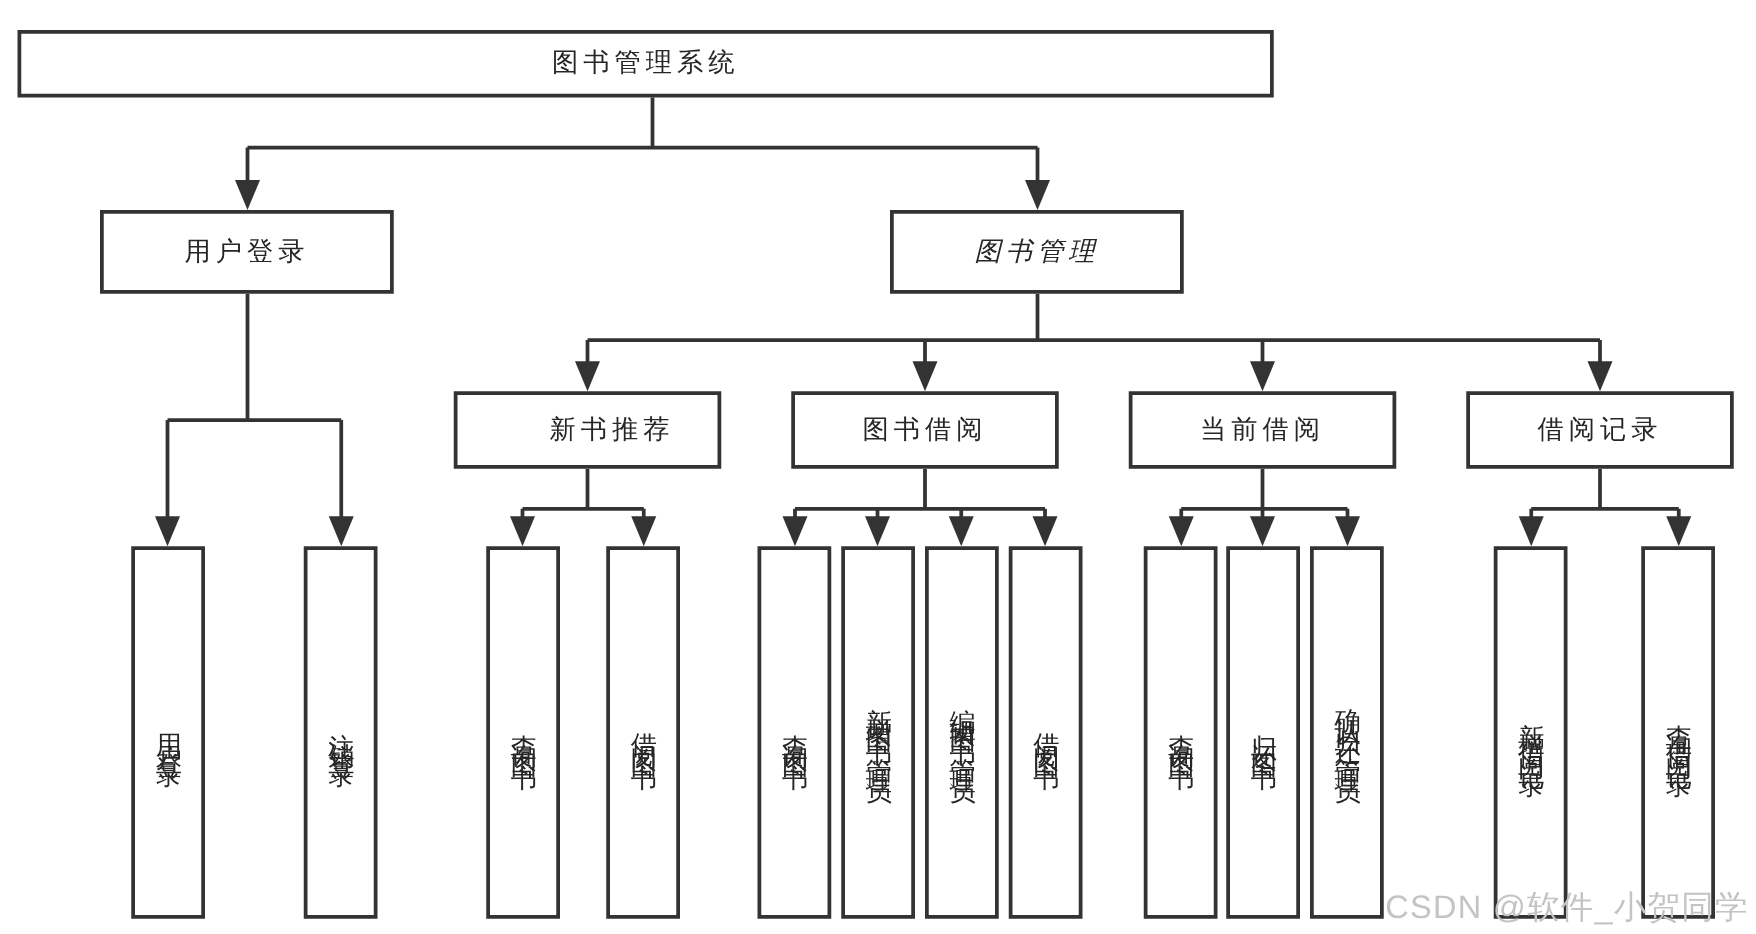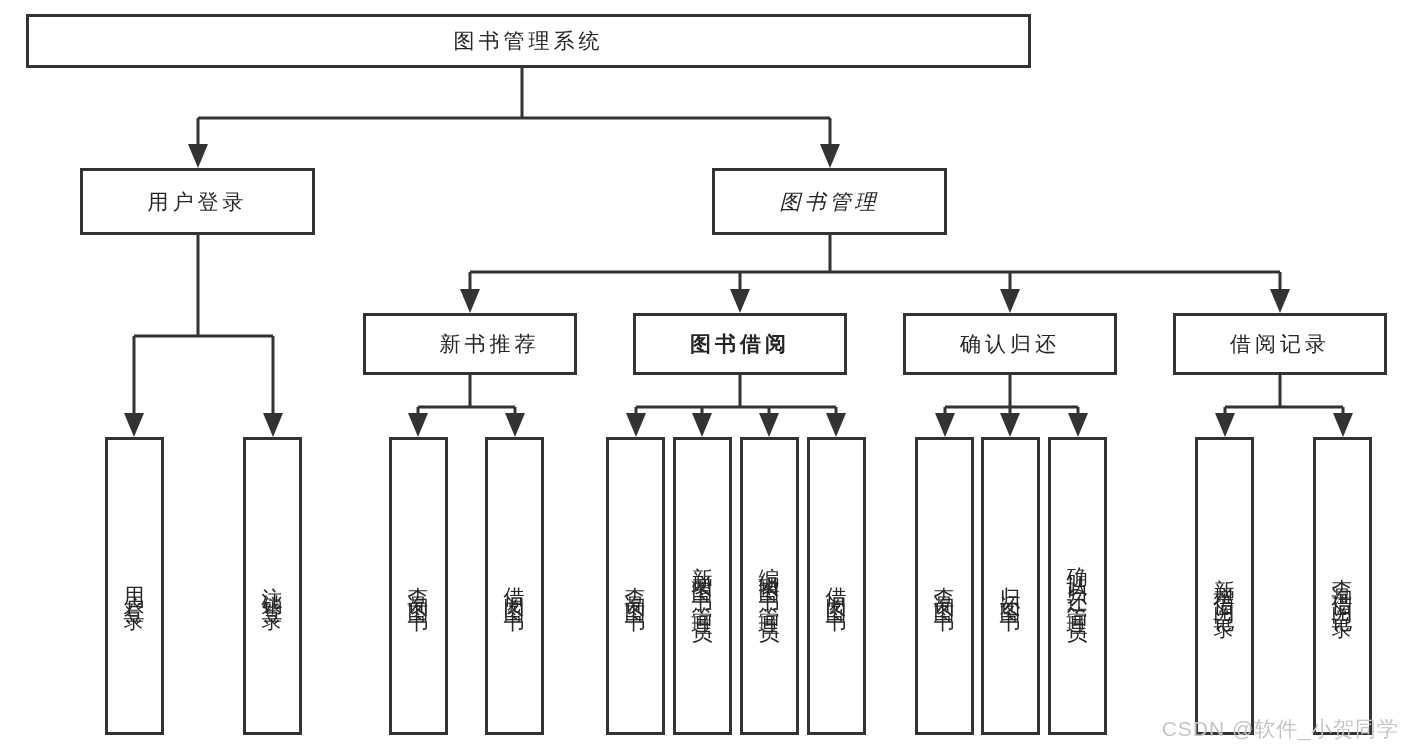--- a/index.html
+++ b/index.html
@@ -27,21 +27,21 @@
     display:flex;align-items:center;justify-content:center;
     font-size:21px;letter-spacing:4px;color:var(--text);
     white-space:nowrap;line-height:1.2;
   }
   .vbox{
     writing-mode:vertical-rl;text-orientation:mixed;
     letter-spacing:8px;line-height:1;white-space:nowrap;
   }
   .watermark{
     position:absolute;right:6px;bottom:4px;
-    font-size:21px;letter-spacing:1px;
+    font-size:26px;letter-spacing:1px;
     color:var(--watermark);
   }
 </style>
 </head>
 <body>
 
 <div id="canvas">
 
   <svg id="edges" viewBox="0 0 1405 747" xmlns="http://www.w3.org/2000/svg" aria-hidden="true">
 
@@ -86,28 +86,28 @@
       <path class="arrowhead" d="M1068 413 L1088 413 L1078 437 Z"></path>
     </g>
 
     <g>
       <path class="edge" d="M1280 375 V407 M1225 407 H1343 M1225 407 V417 M1343 407 V417"></path>
       <path class="arrowhead" d="M1215 413 L1235 413 L1225 437 Z"></path>
       <path class="arrowhead" d="M1333 413 L1353 413 L1343 437 Z"></path>
     </g>
   </svg>
 
-  <div class="box" style="left:14px;top:14px;width:1005px;height:54px;margin-left:12px;">图书管理系统</div>
+  <div class="box" style="left:14px;top:24px;width:1005px;height:54px;">图书管理系统</div>
 
   <div class="box" style="left:80px;top:168px;width:235px;height:67px;">用户登录</div>
   <div class="box" style="left:712px;top:168px;width:235px;height:67px;font-style:italic;">图书管理</div>
 
   <div class="box" style="left:363px;top:313px;width:214px;height:62px;padding-left:39px;">新书推荐</div>
-  <div class="box" style="left:633px;top:313px;width:214px;height:62px;font-weight:bold;">图书借阅</div>
-  <div class="box" style="left:903px;top:313px;width:214px;height:62px;">确认归还</div>
+  <div class="box" style="left:633px;top:313px;width:214px;height:62px;">图书借阅</div>
+  <div class="box" style="left:903px;top:313px;width:214px;height:62px;">当前借阅</div>
   <div class="box" style="left:1173px;top:313px;width:214px;height:62px;">借阅记录</div>
 
   <div class="box vbox" style="left:105px;top:437px;width:59px;height:298px;">用户登录</div>
   <div class="box vbox" style="left:243px;top:437px;width:59px;height:298px;">注销登录</div>
 
   <div class="box vbox" style="left:389px;top:437px;width:59px;height:298px;">查询图书</div>
   <div class="box vbox" style="left:485px;top:437px;width:59px;height:298px;">借阅图书</div>
 
   <div class="box vbox" style="left:606px;top:437px;width:59px;height:298px;">查询图书</div>
   <div class="box vbox" style="left:673px;top:437px;width:59px;height:298px;">新增图书（管理员）</div>

